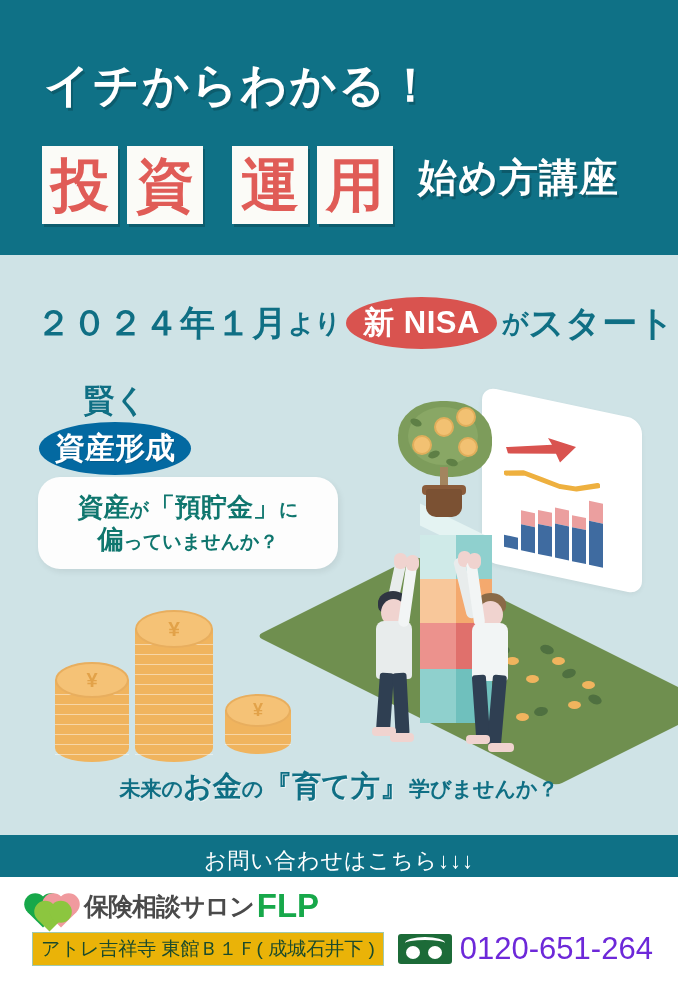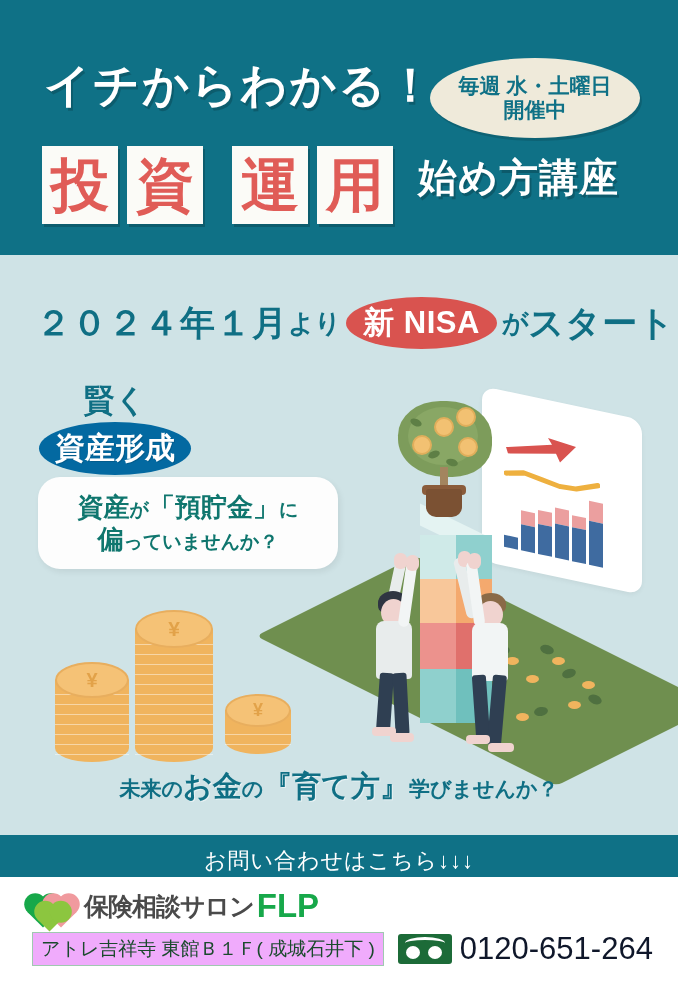--- a/index.html
+++ b/index.html
@@ -181,54 +181,50 @@
   .h-pink:before,.h-pink:after{background:#f09a9e;}
   .h-lime{background:#8cc63f;}
   .h-lime:before,.h-lime:after{background:#8cc63f;}
   .logo-ins{font-size:25px;font-weight:bold;color:#4a4a4a;letter-spacing:-1px;}
   .logo-flp{font-size:33px;font-weight:bold;color:#17a84a;letter-spacing:0px;margin-left:3px;}
   .logo-store{font-size:31px;font-weight:bold;color:#17a84a;letter-spacing:0px;margin-left:7px;}
 
   .addr-row{position:absolute;left:32px;top:54px;display:flex;align-items:center;}
   .addr{
     border:1px solid #9fc9b0;padding:3px 8px;font-size:19px;color:#1a4a2c;
-    white-space:nowrap;background:#f0abfc;
+    white-space:nowrap;background:#eab308;
   }
   .freedial{
     width:54px;height:30px;background:#1c6b38;border-radius:3px;margin-left:14px;
     position:relative;
   }
   .freedial .fd-arc{position:absolute;left:7px;top:3px;width:40px;height:9px;
     border-top:3px solid #fff;border-radius:50% 50% 0 0;}
   .freedial .fd-eye{position:absolute;top:12px;width:14px;height:13px;background:#fff;border-radius:50%;}
   .freedial .fd-eye.l{left:8px;}
   .freedial .fd-eye.r{left:30px;}
-  .phone{font-size:31px;color:#0f172a;margin-left:8px;letter-spacing:0px;white-space:nowrap;}
+  .phone{font-size:31px;color:#6d28d9;margin-left:8px;letter-spacing:0px;white-space:nowrap;}
 </style>
 </head>
 <body>
 
 <div class="poster">
 
   <div class="header">
     <div class="header-title">イチからわかる！</div>
 
     <div class="kanji-row">
       <div class="kanji-box">投</div>
       <div class="kanji-box gap">資</div>
       <div class="kanji-box">運</div>
       <div class="kanji-box">用</div>
     </div>
 
     <div class="header-sub">始め方講座</div>
 
-    <div class="badge">
-      <div class="badge-l1">毎週 水・土曜日</div>
-      <div class="badge-l2">開催中</div>
-    </div>
   </div>
 
   <div class="body-area">
 
     <div class="headline">
       <span class="t">２０２４年１月</span>
       <span class="small">より</span>
       <span class="pill-nisa">新 NISA</span>
       <span class="small">が</span>
       <span class="t">スタート！</span>

